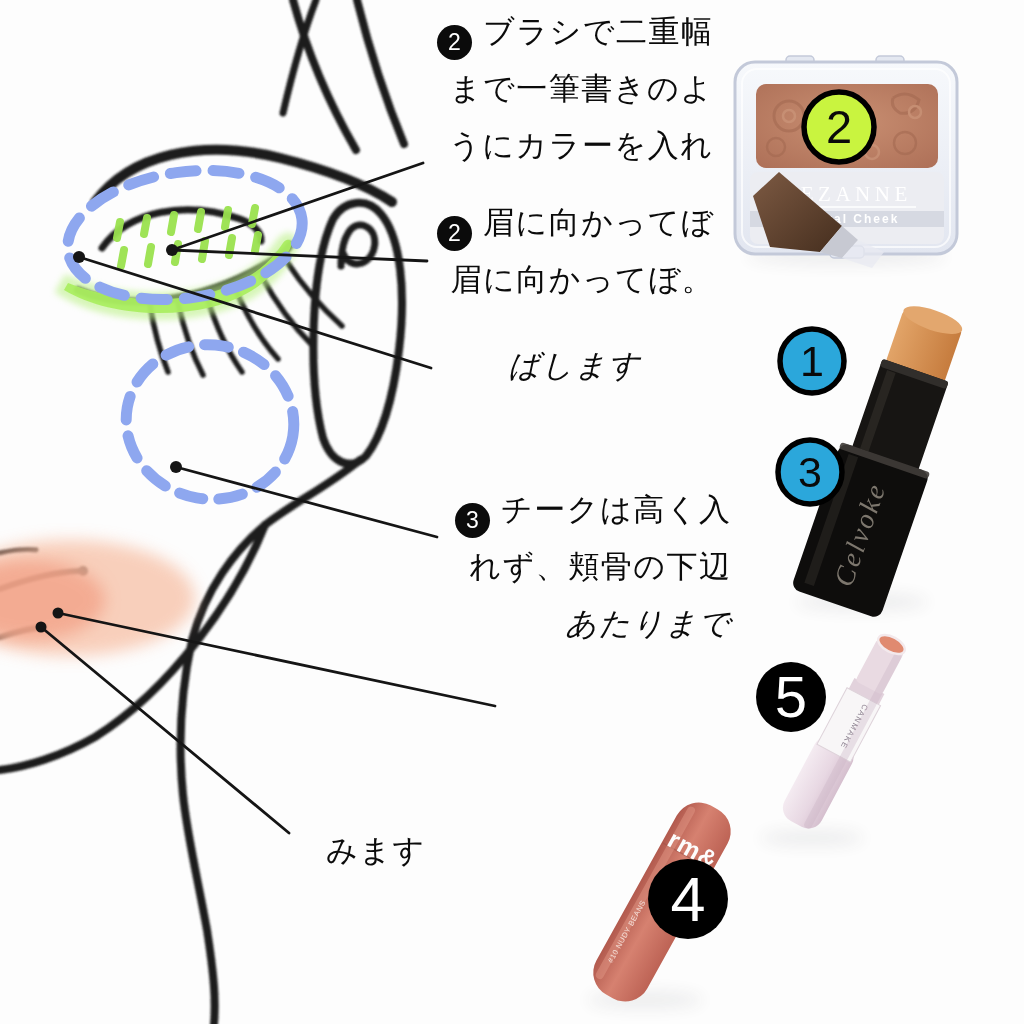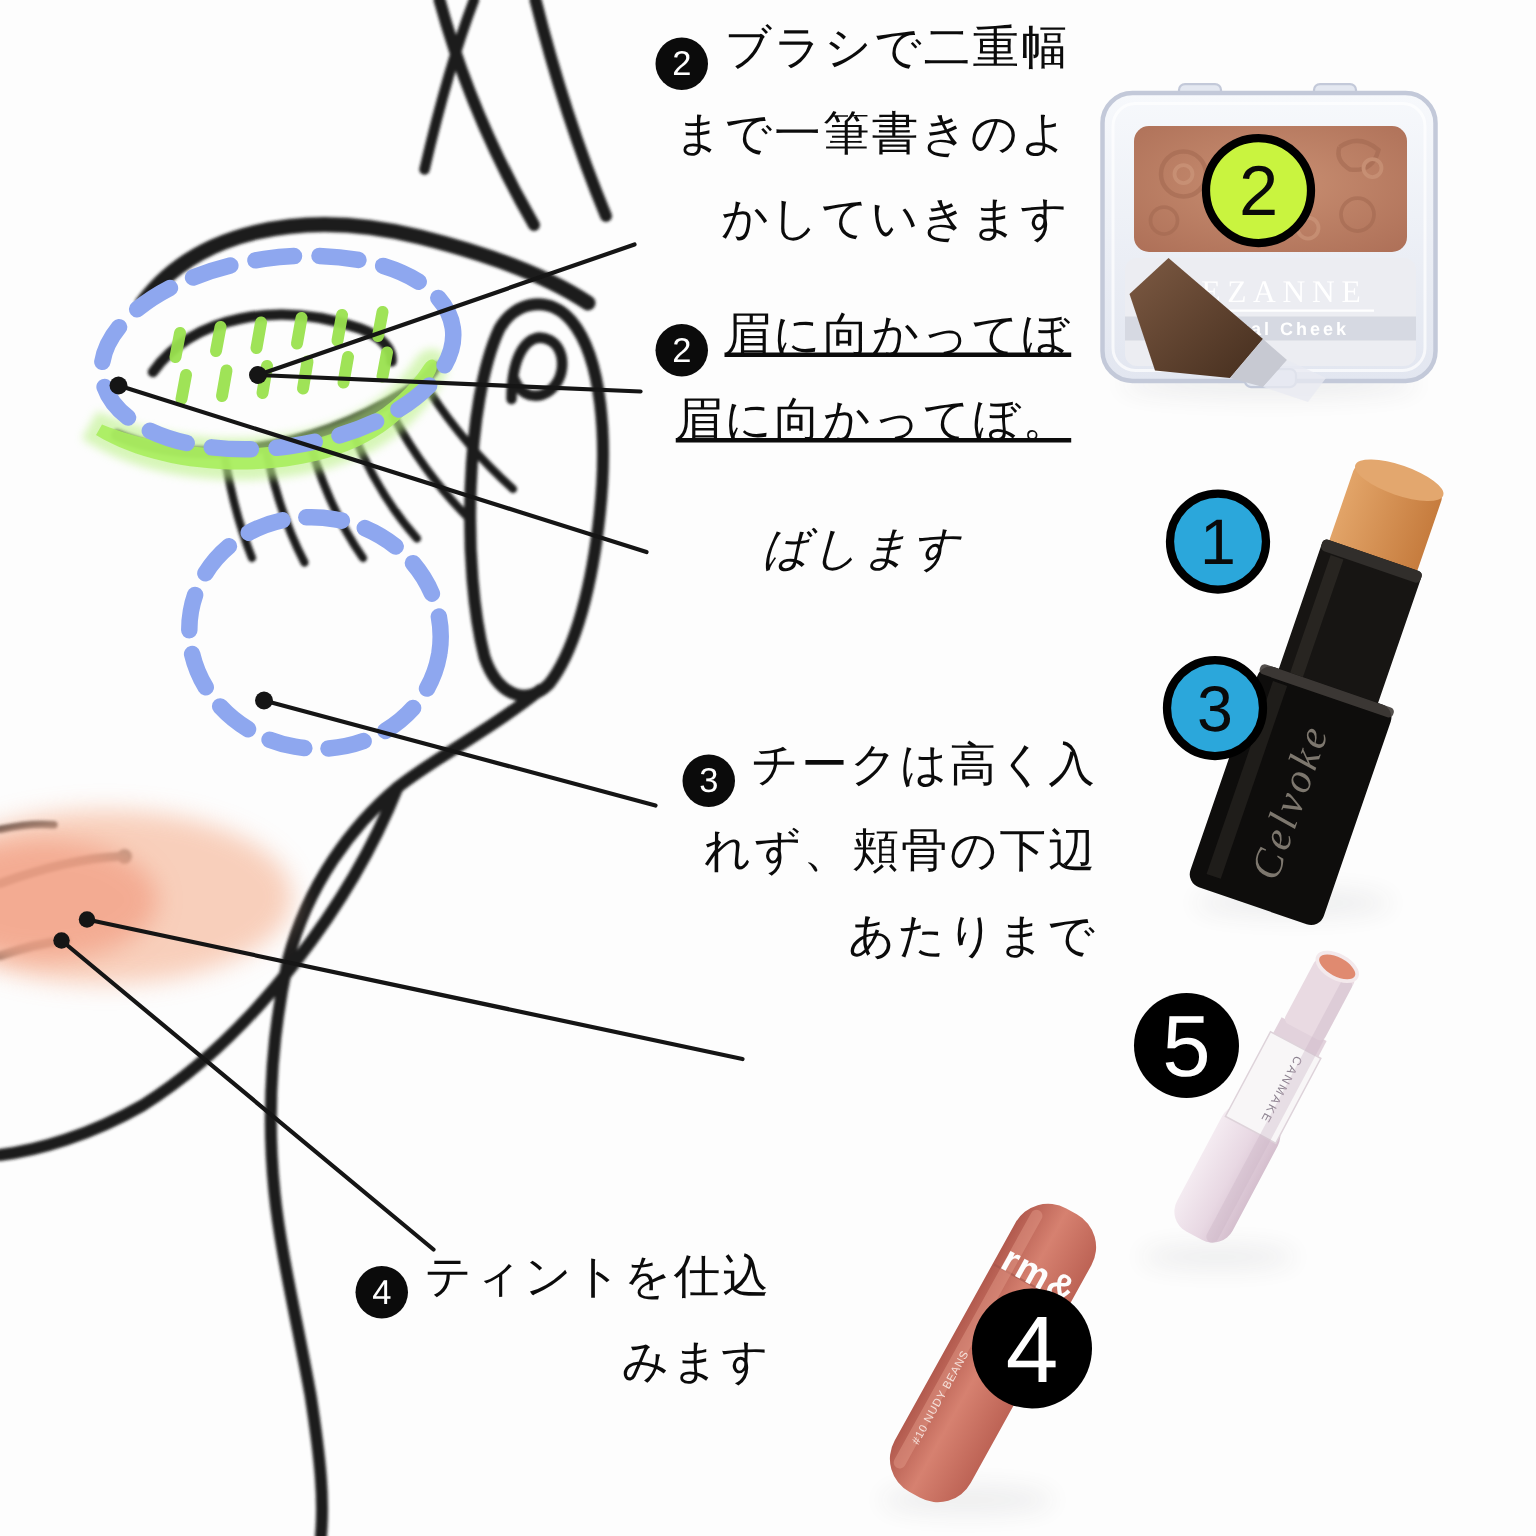--- a/index.html
+++ b/index.html
@@ -221,37 +221,36 @@
     </g>
     <g>
       <circle cx="688" cy="899" r="40" fill="#000000"></circle>
       <text x="688" y="921" text-anchor="middle" font-size="63" fill="#ffffff">4</text>
     </g>
   </svg>
 
   <div class="step" style="left:437px;top:13px;">
     <div class="ln"><span class="bullet">2</span><span>ブラシで二重幅</span></div>
     <div class="ln">まで一筆書きのよ</div>
-    <div class="ln">かしていきます</div>
-  </div>
-
-  <div class="step" style="left:437px;top:204px;text-decoration:underline;">
+    <div class="ln">うにカラーを入れ</div>
+  </div>
+
+  <div class="step" style="left:437px;top:204px;">
     <div class="ln"><span class="bullet">2</span><span>眉に向かってぼ</span></div>
     <div class="ln">眉に向かってぼ。</div>
   </div>
 
   <div class="step" style="left:442px;top:347px;">
     <div class="ln" style="padding-left:66px;font-style:italic;">ばします</div>
   </div>
 
   <div class="step" style="left:442px;top:491px;">
     <div class="ln" style="padding-left:13px;"><span class="bullet">3</span><span>チークは高く入</span></div>
     <div class="ln">れず、頬骨の下辺</div>
-    <div class="ln" style="padding-left:71px;">あたりまで</div>
+    <div class="ln" style="padding-left:71px;font-style:italic;">あたりまで</div>
   </div>
 
 
   <div class="step" style="left:237px;top:832px;">
-    <div class="ln"><span class="bullet">4</span><span>ティントを仕込</span></div>
     <div class="ln" style="padding-left:89px;">みます</div>
   </div>
 
 </div>
 
 </body></html>

